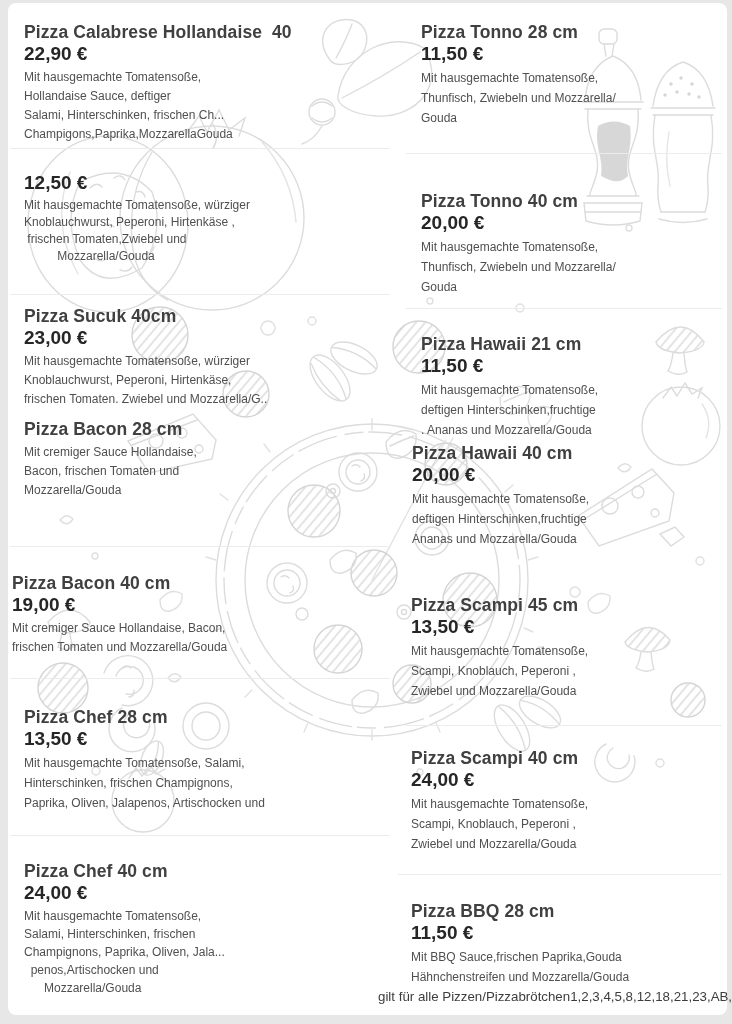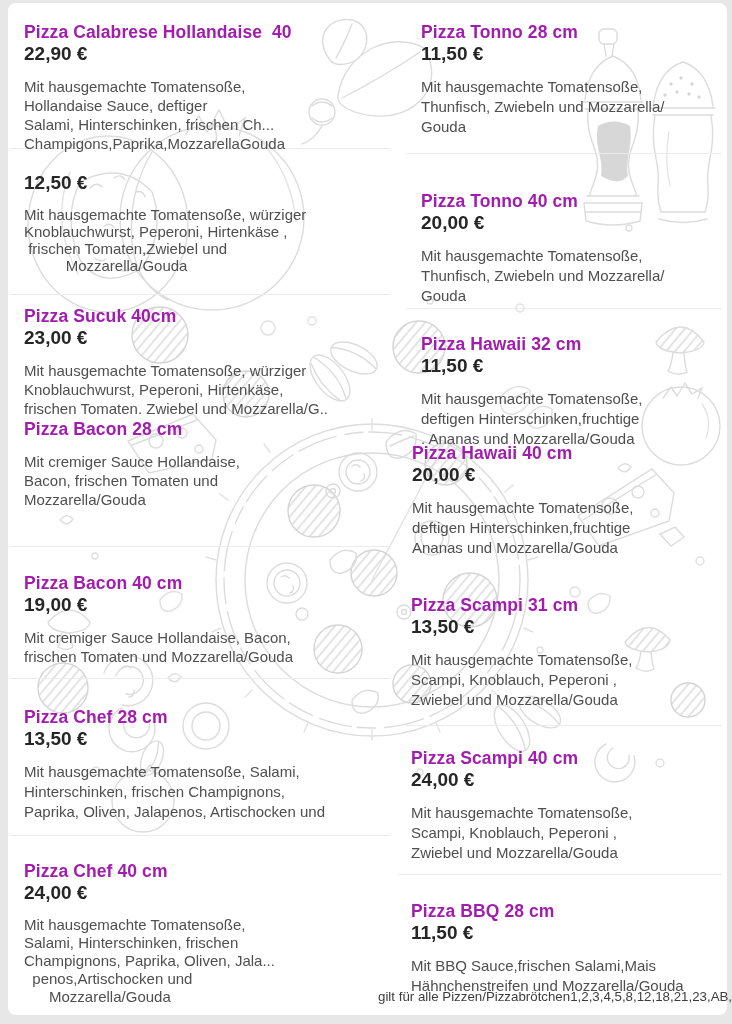--- a/index.html
+++ b/index.html
@@ -8,23 +8,23 @@
     background:#e7e7e7;
     font-family:"Liberation Sans","DejaVu Sans",sans-serif;
   }
   .page{
     position:absolute;left:8px;top:3px;right:5px;bottom:9px;
     background:#ffffff;border-radius:8px;z-index:0;
   }
   .bg{position:absolute;left:0;top:0;z-index:1;pointer-events:none;}
   .content{position:absolute;inset:0;z-index:2;}
   .item{position:absolute;width:348px;}
-  .title{font-size:17.5px;line-height:22px;font-weight:700;color:#a21caf;letter-spacing:.1px;white-space:pre;}
+  .title{font-size:17.5px;line-height:22px;font-weight:700;color:#404040;letter-spacing:.1px;white-space:pre;}
   .price{font-size:19px;line-height:22px;font-weight:700;color:#262626;}
-  .desc{font-size:15px;line-height:19px;margin-top:12px;color:#4f4f4f;white-space:pre-wrap;}
+  .desc{font-size:12px;line-height:19px;margin-top:3px;color:#4f4f4f;white-space:pre-wrap;}
   .lh17 .desc{line-height:17px;}
   .lh18 .desc{line-height:18px;}
   .lh20 .desc{line-height:20px;}
   .divider{position:absolute;height:1px;background:#ececec;}
   .footer{
     position:absolute;left:378px;top:989px;width:350px;
     font-size:13.3px;color:#3d3d3d;white-space:pre;
   }
 </style>
 </head>
@@ -264,21 +264,21 @@
       <div class="desc">Mit hausgemachte Tomatensoße, würziger
 Knoblauchwurst, Peperoni, Hirtenkäse,
 frischen Tomaten. Zwiebel und Mozzarella/G..</div>
     </div>
     <div class="item" style="left:24px;top:418px">
       <div class="title">Pizza Bacon 28 cm</div>
       <div class="desc">Mit cremiger Sauce Hollandaise,
 Bacon, frischen Tomaten und
 Mozzarella/Gouda</div>
     </div>
-    <div class="item" style="left:24px;top:572px">
+    <div class="item" style="left:12px;top:572px">
       <div class="title">Pizza Bacon 40 cm</div>
       <div class="price">19,00 €</div>
       <div class="desc">Mit cremiger Sauce Hollandaise, Bacon,
 frischen Tomaten und Mozzarella/Gouda</div>
     </div>
     <div class="item lh20" style="left:24px;top:706px">
       <div class="title">Pizza Chef 28 cm</div>
       <div class="price">13,50 €</div>
       <div class="desc">Mit hausgemachte Tomatensoße, Salami,
 Hinterschinken, frischen Champignons,
@@ -304,49 +304,49 @@
 Gouda</div>
     </div>
     <div class="item lh20" style="left:421px;top:190px;width:300px">
       <div class="title">Pizza Tonno 40 cm</div>
       <div class="price">20,00 €</div>
       <div class="desc">Mit hausgemachte Tomatensoße,
 Thunfisch, Zwiebeln und Mozzarella/
 Gouda</div>
     </div>
     <div class="item lh20" style="left:421px;top:333px;width:300px">
-      <div class="title">Pizza Hawaii 32 cm</div>
+      <div class="title">Pizza Hawaii 21 cm</div>
       <div class="price">11,50 €</div>
       <div class="desc">Mit hausgemachte Tomatensoße,
 deftigen Hinterschinken,fruchtige
 . Ananas und Mozzarella/Gouda</div>
     </div>
     <div class="item lh20" style="left:412px;top:442px;width:300px">
       <div class="title">Pizza Hawaii 40 cm</div>
       <div class="price">20,00 €</div>
       <div class="desc">Mit hausgemachte Tomatensoße,
 deftigen Hinterschinken,fruchtige
 Ananas und Mozzarella/Gouda</div>
     </div>
     <div class="item lh20" style="left:411px;top:594px;width:300px">
-      <div class="title">Pizza Scampi 31 cm</div>
+      <div class="title">Pizza Scampi 45 cm</div>
       <div class="price">13,50 €</div>
       <div class="desc">Mit hausgemachte Tomatensoße,
 Scampi, Knoblauch, Peperoni ,
 Zwiebel und Mozzarella/Gouda</div>
     </div>
     <div class="item lh20" style="left:411px;top:747px;width:300px">
       <div class="title">Pizza Scampi 40 cm</div>
       <div class="price">24,00 €</div>
       <div class="desc">Mit hausgemachte Tomatensoße,
 Scampi, Knoblauch, Peperoni ,
 Zwiebel und Mozzarella/Gouda</div>
     </div>
     <div class="item lh20" style="left:411px;top:900px;width:310px">
       <div class="title">Pizza BBQ 28 cm</div>
       <div class="price">11,50 €</div>
-      <div class="desc">Mit BBQ Sauce,frischen Salami,Mais
+      <div class="desc">Mit BBQ Sauce,frischen Paprika,Gouda
 Hähnchenstreifen und Mozzarella/Gouda</div>
     </div>
   </div>
 
   <div class="footer">gilt für alle Pizzen/Pizzabrötchen1,2,3,4,5,8,12,18,21,23,AB,D,G,O</div>
 </div>
 
 </body></html>

